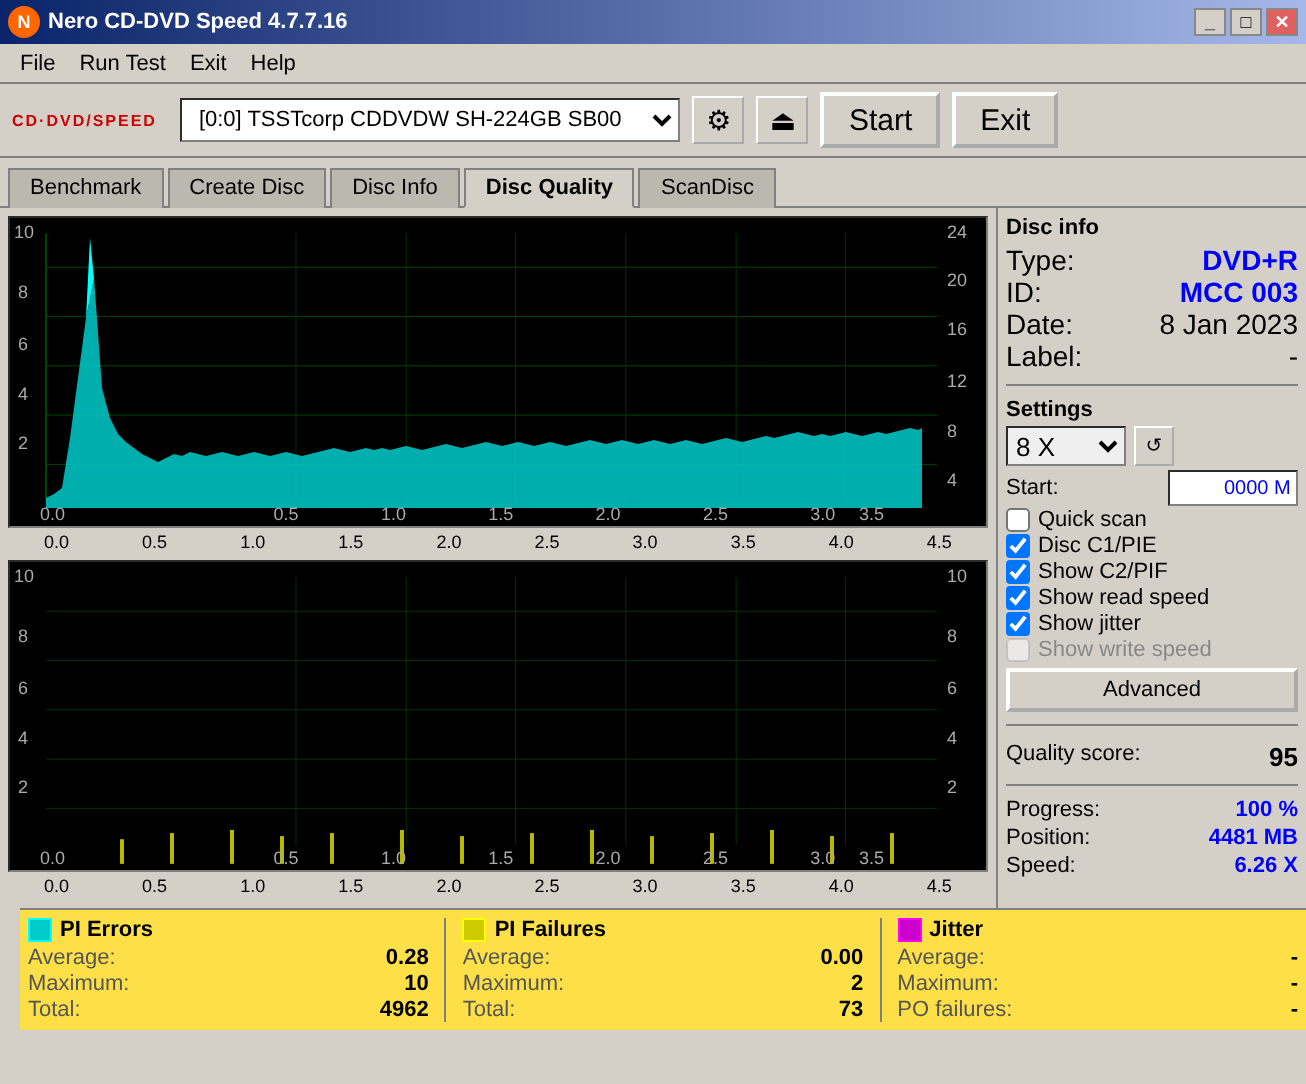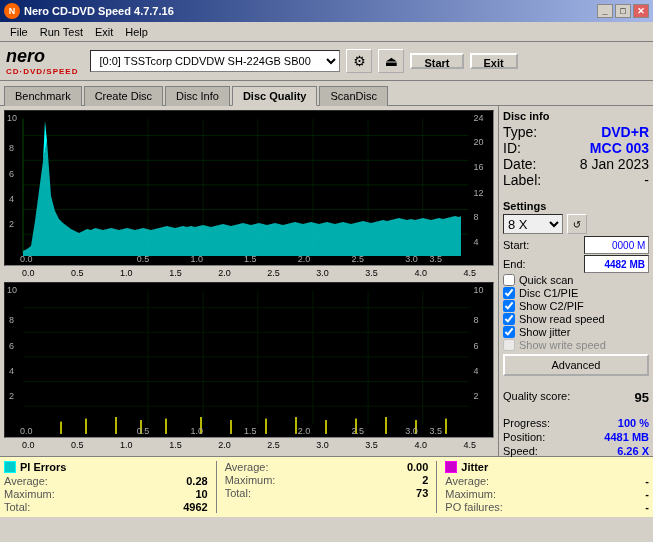--- a/index.html
+++ b/index.html
@@ -20,21 +20,21 @@
     .menu-bar { background: #d4d0c8; height: 20px; display: flex; align-items: center; padding: 0 4px; border-bottom: 1px solid #808080; }
     .menu-item { padding: 2px 6px; font-size: 11px; cursor: pointer; }
 
     
     .toolbar { background: #d4d0c8; padding: 4px 6px; display: flex; align-items: center; gap: 6px; border-bottom: 1px solid #808080; }
     .logo-area { display: flex; align-items: center; margin-right: 6px; }
     .logo-text { font-size: 18px; font-weight: bold; color: black; font-style: italic; }
     .logo-sub { font-size: 8px; color: #c00; font-weight: bold; letter-spacing: 1px; }
     .drive-select { flex: 1; height: 22px; background: white; border: 1px inset #808080; padding: 1px 4px; font-size: 11px; max-width: 250px; }
     .toolbar-icon-btn { width: 26px; height: 24px; background: #d4d0c8; border: 1px outset #fff; display: flex; align-items: center; justify-content: center; cursor: pointer; font-size: 14px; }
-    .toolbar-btn { height: 16px; padding: 2px 12px; background: #d4d0c8; border: 2px outset #fff; cursor: pointer; font-size: 11px; font-weight: bold; }
+    .toolbar-btn { height: 28px; padding: 2px 12px; background: #d4d0c8; border: 2px outset #fff; cursor: pointer; font-size: 15px; font-weight: normal; }
 
     
     .tabs { background: #d4d0c8; padding: 4px 4px 0; display: flex; gap: 2px; border-bottom: 1px solid #808080; }
     .tab { padding: 3px 10px; border: 1px solid #808080; border-bottom: none; cursor: pointer; background: #bbb8b0; font-size: 11px; position: relative; top: 1px; }
     .tab.active { background: #d4d0c8; font-weight: bold; z-index: 2; border-bottom: 1px solid #d4d0c8; }
 
     
     .chart-area { flex: 1; padding: 4px; display: flex; flex-direction: column; gap: 2px; }
 
     
@@ -58,21 +58,21 @@
 
     .checkbox-row { display: flex; align-items: center; gap: 4px; font-size: 11px; margin-bottom: 1px; }
     .checkbox-row input[type="checkbox"] { width: 12px; height: 12px; }
 
     .advanced-btn { width: 100%; height: 22px; background: #d4d0c8; border: 2px outset #fff; cursor: pointer; font-size: 11px; margin-top: 2px; }
 
     .quality-row { display: flex; justify-content: space-between; align-items: flex-start; font-size: 11px; margin-top: 2px; }
     .quality-score { font-weight: bold; font-size: 13px; color: black; }
 
     
-    .bottom-stats { background: #fef9c3; border-top: 1px solid #808080; padding: 4px; display: flex; gap: 8px; }
+    .bottom-stats { background: #fde047; border-top: 1px solid #808080; padding: 4px; display: flex; gap: 8px; margin-left: 10px; }
     .stat-group { flex: 1; }
     .stat-header { display: flex; align-items: center; gap: 4px; font-size: 11px; font-weight: bold; margin-bottom: 2px; }
     .stat-color-box { width: 12px; height: 12px; }
     .stat-rows { display: flex; flex-direction: column; gap: 1px; }
     .stat-row { display: flex; justify-content: space-between; font-size: 11px; }
     .stat-label { color: #555; }
     .stat-value { color: black; font-weight: bold; }
     .progress-row { display: flex; justify-content: space-between; font-size: 11px; margin-bottom: 2px; }
     .progress-label { color: black; }
     .progress-value { color: #00f; font-weight: bold; }
@@ -95,21 +95,20 @@
 <div class="menu-bar">
   <span class="menu-item">File</span>
   <span class="menu-item">Run Test</span>
   <span class="menu-item">Exit</span>
   <span class="menu-item">Help</span>
 </div>
 
 <div class="toolbar">
   <div class="logo-area">
     <div>
-      <div class="logo-text">nero</div>
       <div class="logo-sub">CD·DVD/SPEED</div>
     </div>
   </div>
   <select class="drive-select">
     <option>[0:0]  TSSTcorp CDDVDW SH-224GB SB00</option>
   </select>
   <div class="toolbar-icon-btn" title="Drive info">
     <span>⚙</span>
   </div>
   <div class="toolbar-icon-btn" title="Eject">
@@ -299,24 +298,20 @@
       <div class="settings-row">
         <select class="settings-select">
           <option>8 X</option>
         </select>
         <div class="settings-icon-btn">↺</div>
       </div>
       <div class="label-row">
         <span>Start:</span>
         <input class="input-box" type="text" value="0000 MB" style="font-size: 10px; text-align: left; color: blue; font-weight: normal; padding-left: 27px;">
       </div>
-      <div class="label-row">
-        <span>End:</span>
-        <input class="input-box" type="text" value="4482 MB" style="font-size: 10px; text-align: right; color: blue; font-weight: bold;">
-      </div>
 
       
       <div class="checkbox-row">
         <input type="checkbox" style="">
         <label>Quick scan</label>
       </div>
       <div class="checkbox-row">
         <input type="checkbox" checked="" style="">
         <label>Disc C1/PIE</label>
       </div>
@@ -385,20 +380,24 @@
       <div class="stat-row">
         <span class="stat-label">Total:</span>
         <span class="stat-value">4962</span>
       </div>
     </div>
   </div>
 
   <div style="width:1px; background:#808080;"></div>
 
   <div class="stat-group">
+    <div class="stat-header">
+      <div class="stat-color-box" style="background:#cccc00; border:1px solid #ffff00;"></div>
+      <span>PI Failures</span>
+    </div>
     <div class="stat-rows">
       <div class="stat-row">
         <span class="stat-label">Average:</span>
         <span class="stat-value">0.00</span>
       </div>
       <div class="stat-row">
         <span class="stat-label">Maximum:</span>
         <span class="stat-value">2</span>
       </div>
       <div class="stat-row">

